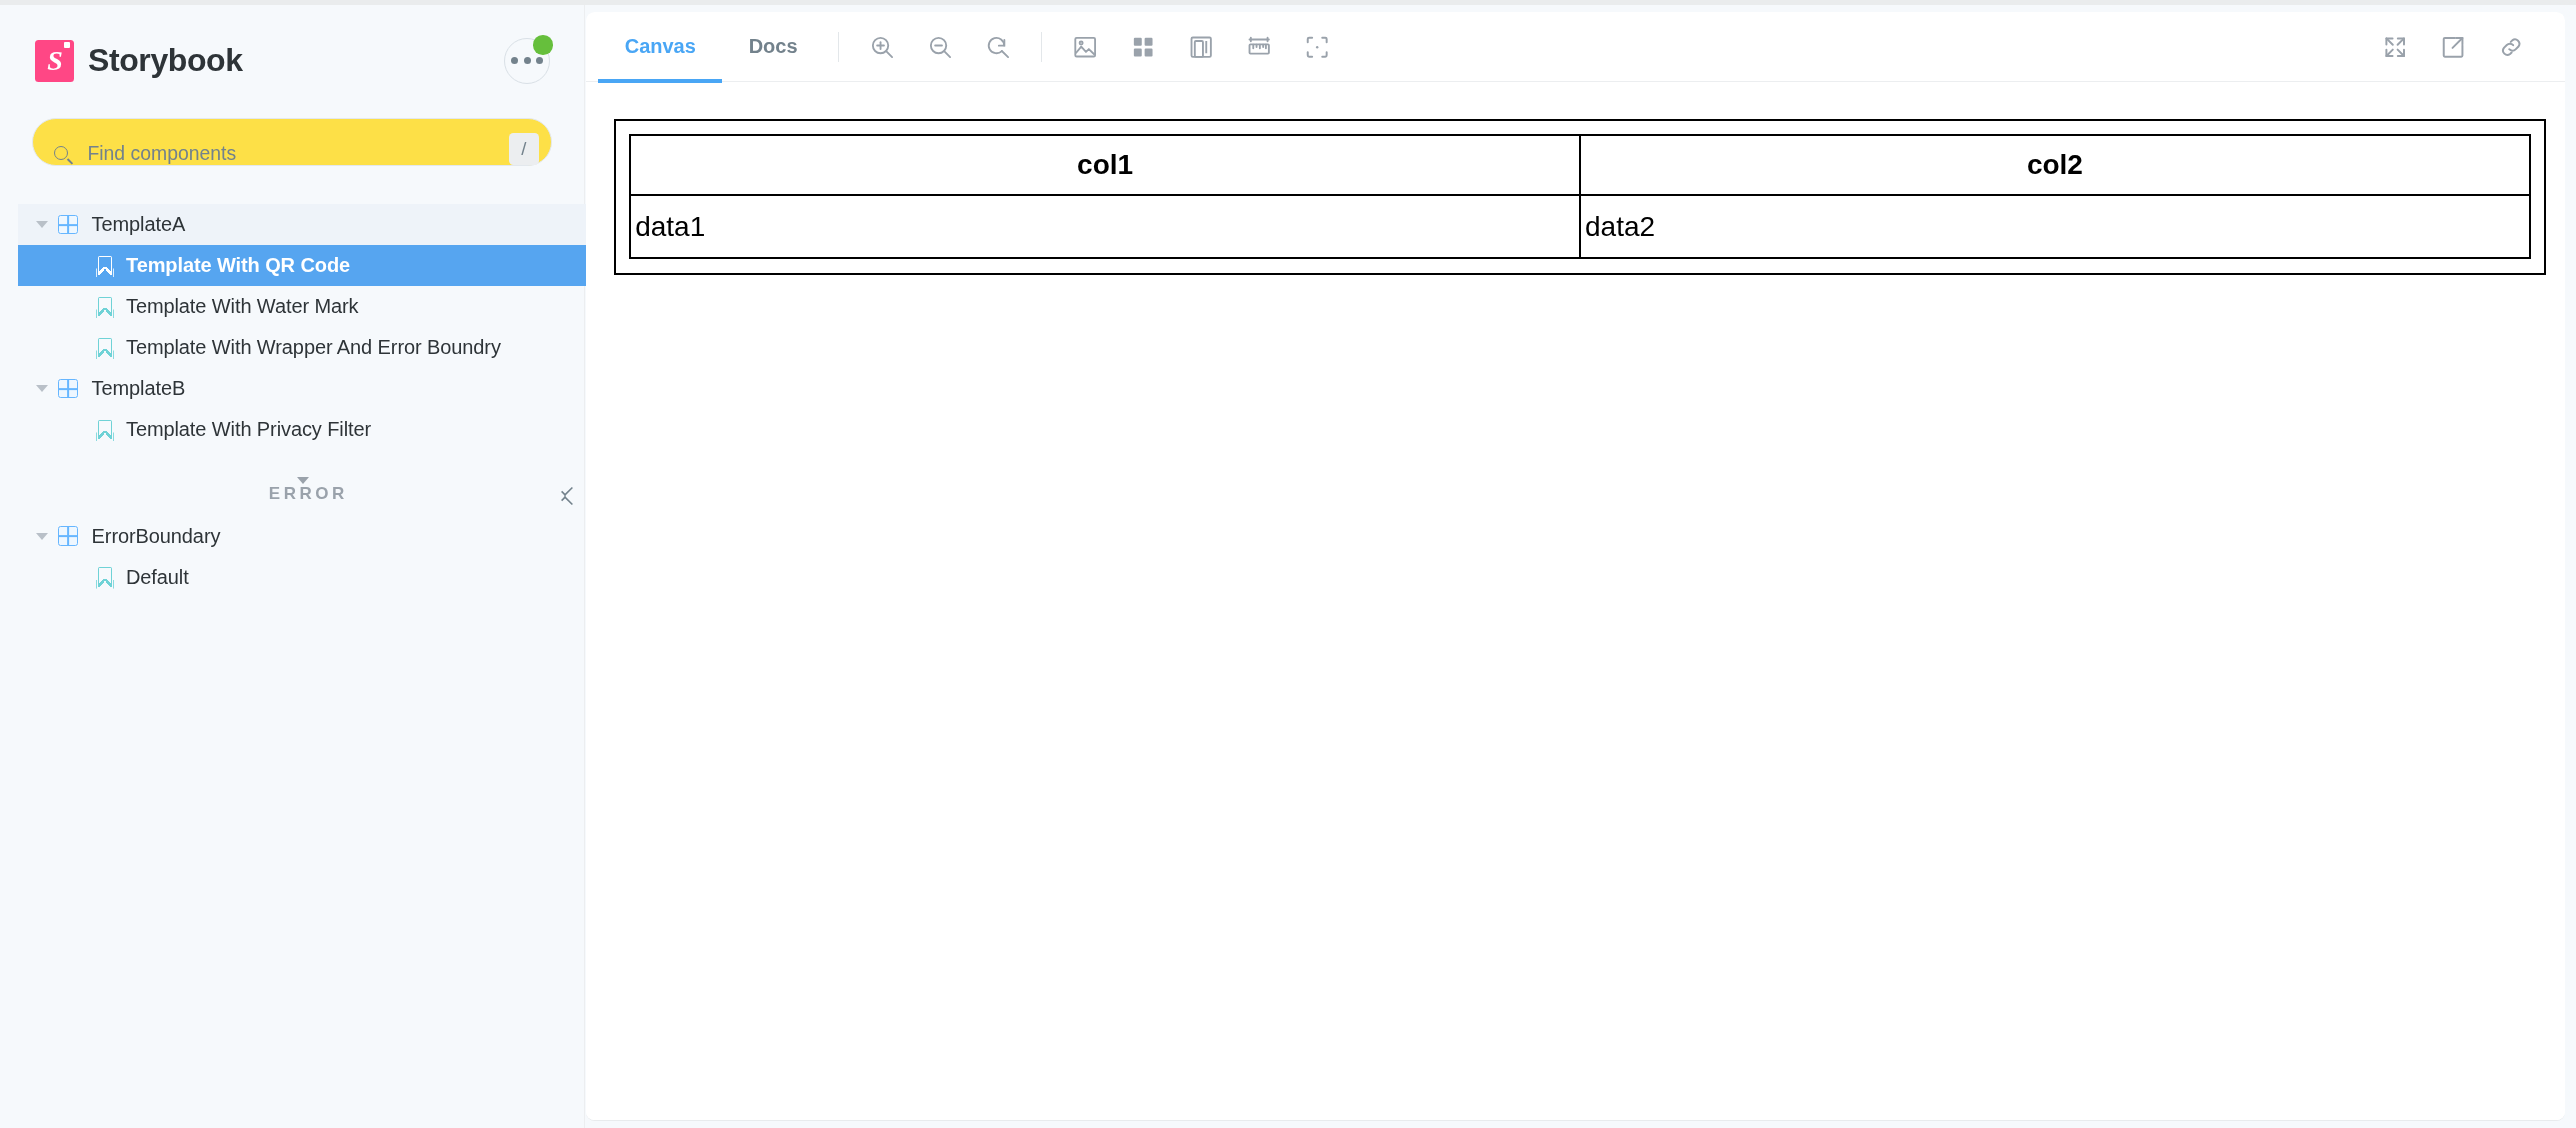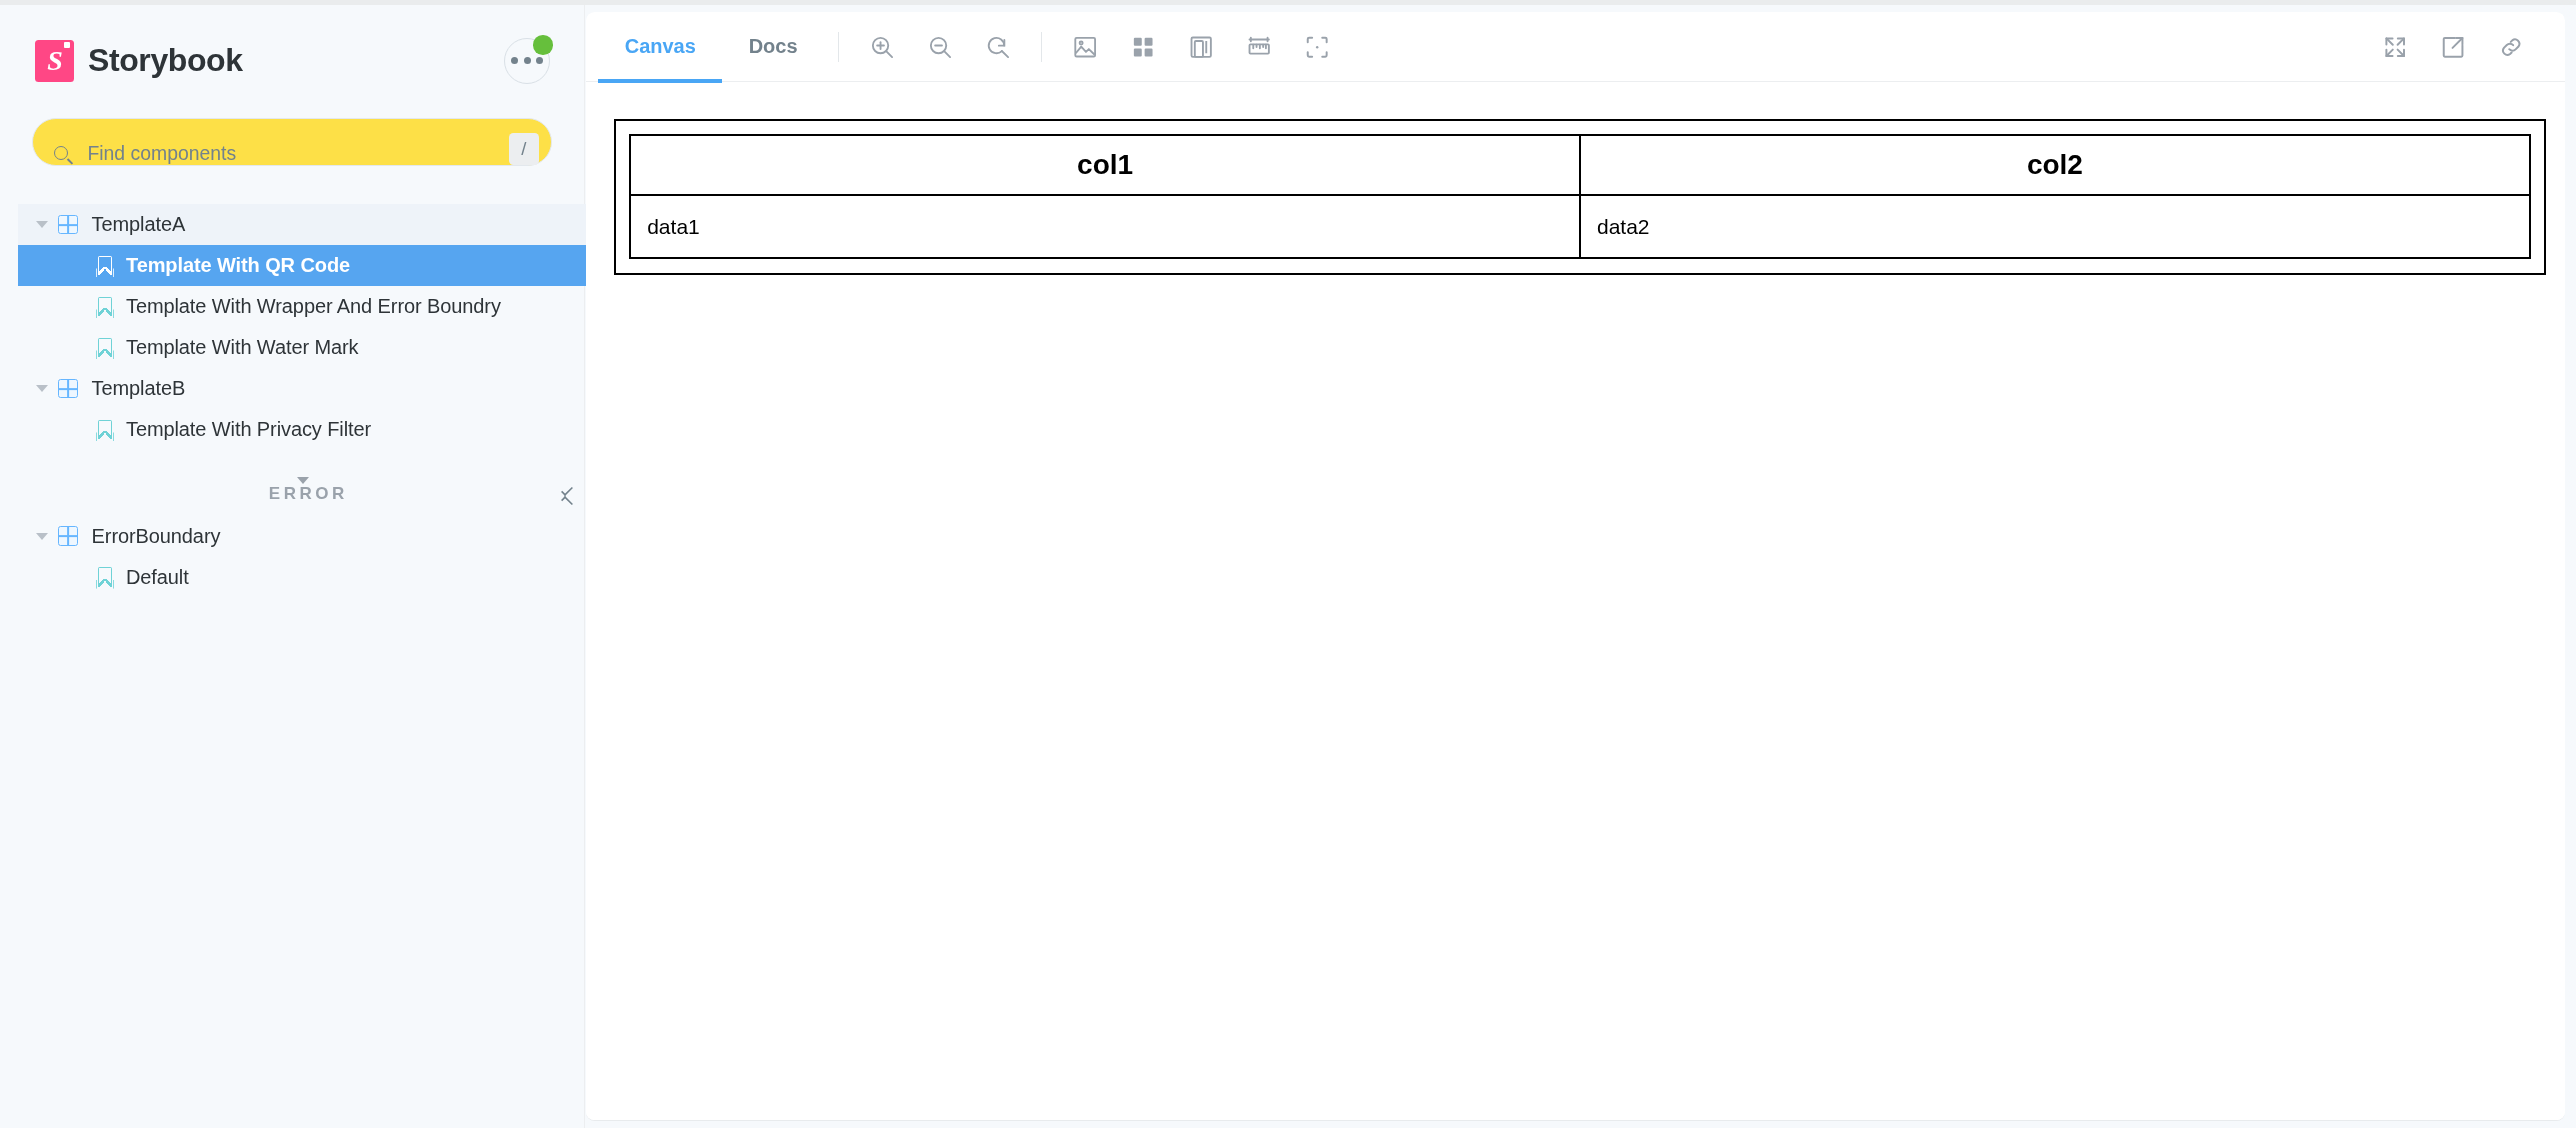--- a/index.html
+++ b/index.html
@@ -350,22 +350,22 @@
   table.doc-table th {
     height: 60px;
     text-align: center;
     font-size: 28px;
     font-weight: 700;
     color: #000;
   }
   table.doc-table td {
     height: 63px;
     text-align: left;
-    padding-left: 16px;
-    font-size: 21px;
+    padding-left: 4px;
+    font-size: 28px;
     font-weight: 400;
     color: #000;
   }
 </style>
 </head>
 <body>
 
 <div id="app">
 
   <div class="top-strip"></div>
@@ -408,28 +408,28 @@
         <span class="icon-story">
             <span></span>
           </span>
         <span class="tree-label">Template With QR Code</span>
       </div>
 
       <div class="tree-row depth1">
         <span class="icon-story">
             <span></span>
           </span>
-        <span class="tree-label">Template With Wrapper And Error Boundry</span>
+        <span class="tree-label">Template With Water Mark</span>
       </div>
 
       <div class="tree-row depth1">
         <span class="icon-story">
             <span></span>
           </span>
-        <span class="tree-label">Template With Water Mark</span>
+        <span class="tree-label">Template With Wrapper And Error Boundry</span>
       </div>
 
       <div class="tree-row">
         <span class="caret"></span>
         <span class="icon-component"></span>
         <span class="tree-label">TemplateB</span>
       </div>
 
       <div class="tree-row depth1">
         <span class="icon-story">

